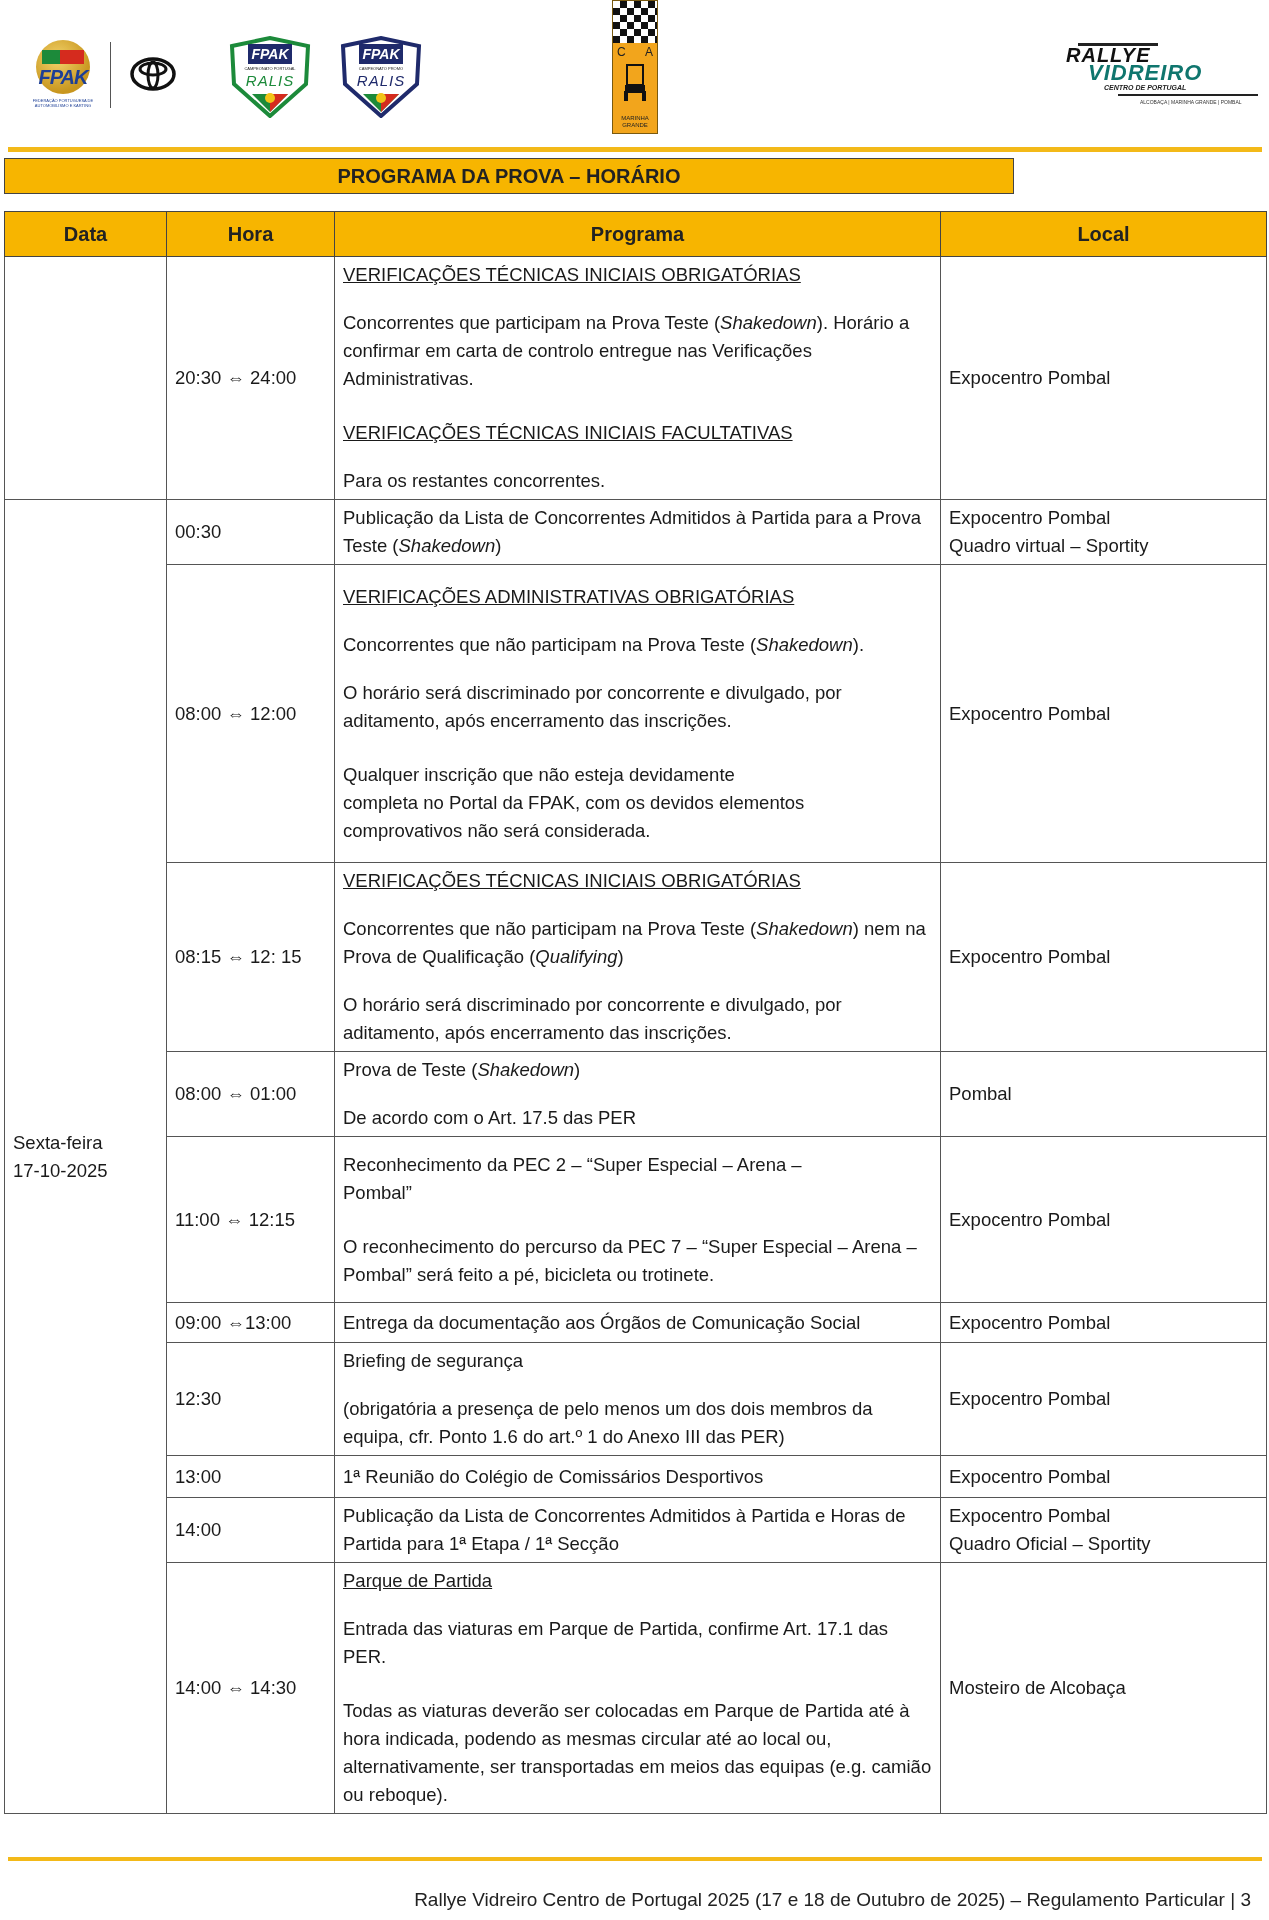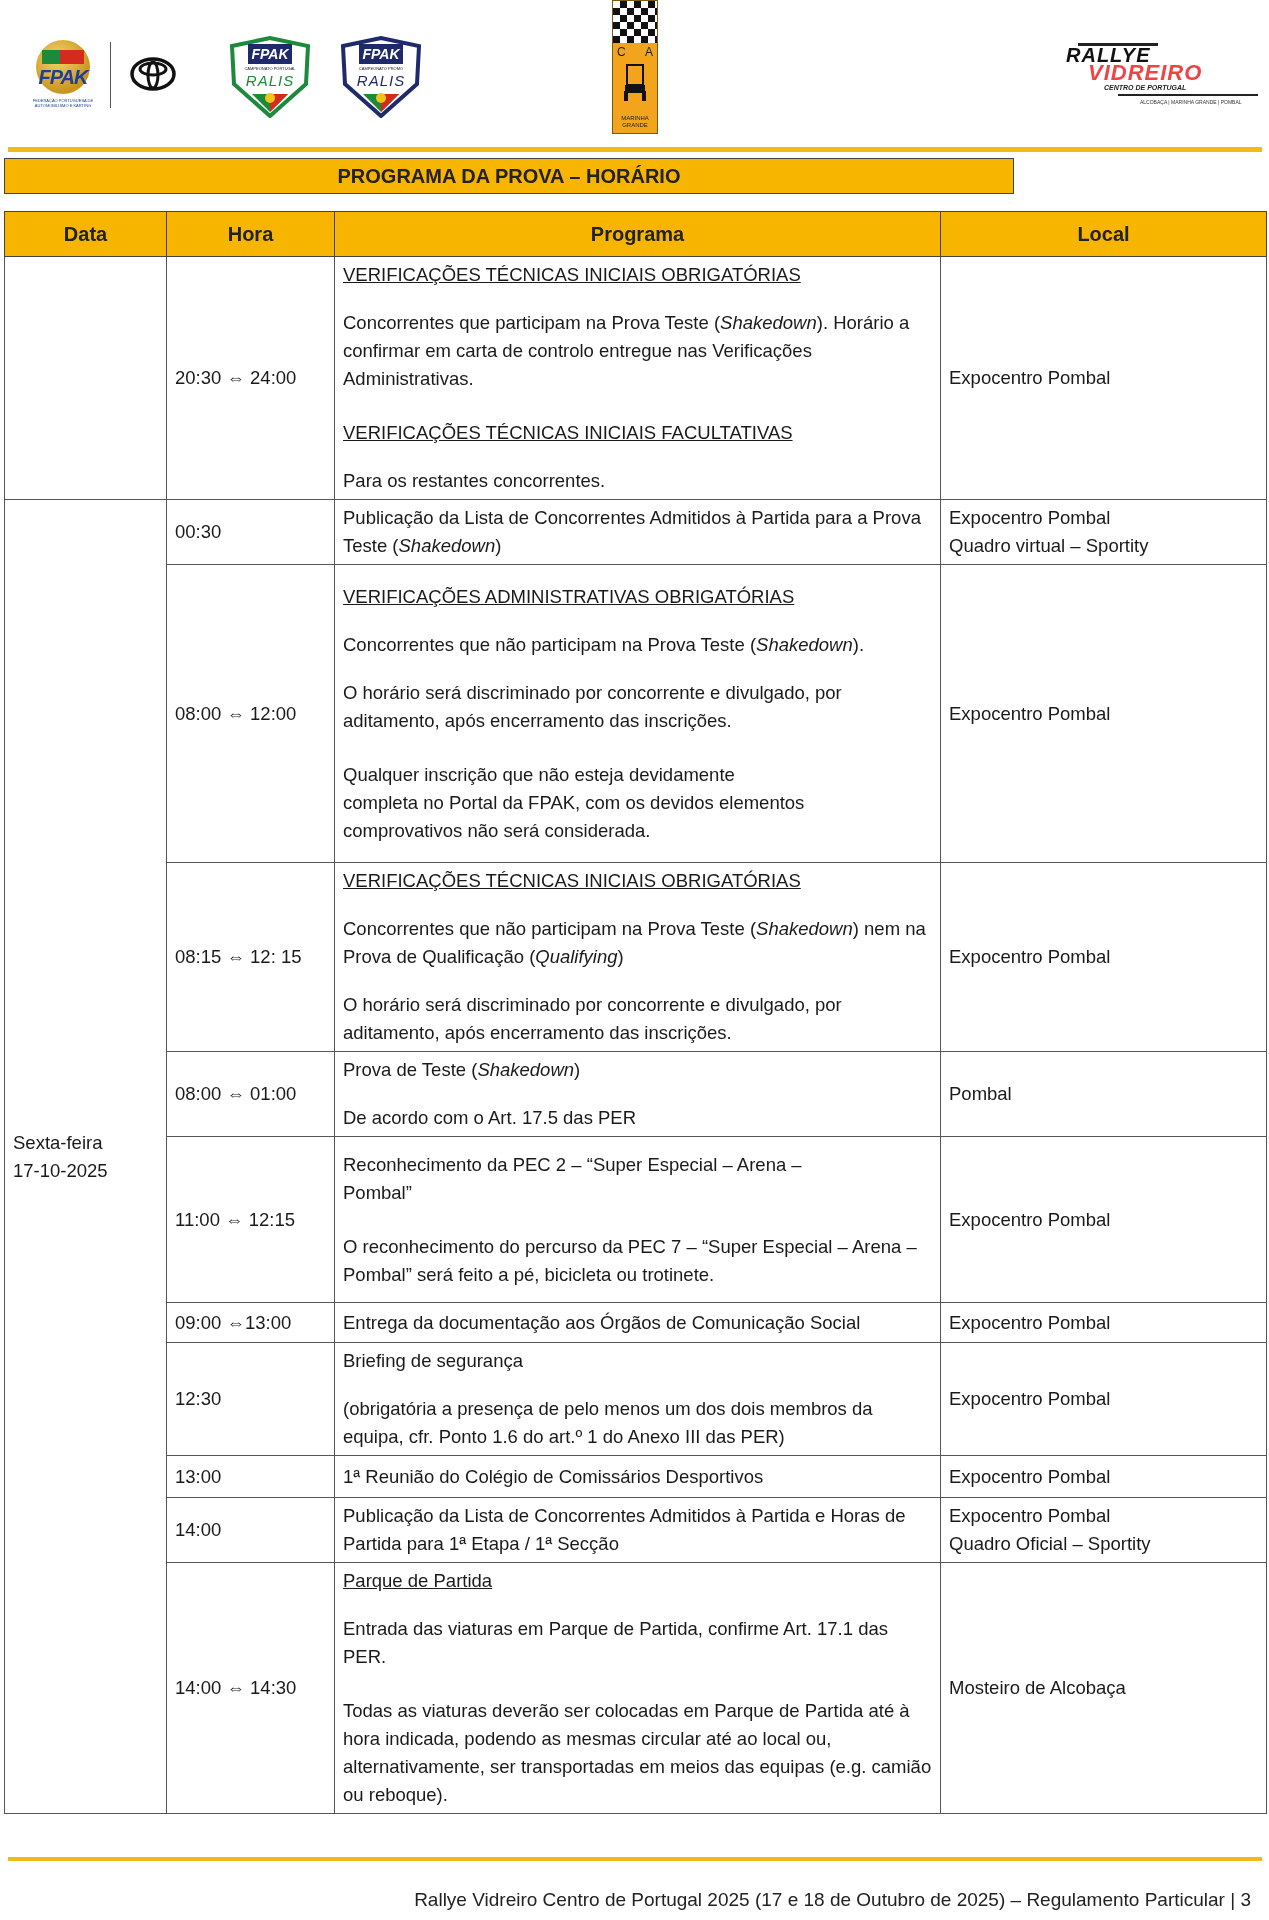--- a/index.html
+++ b/index.html
@@ -26,21 +26,21 @@
   .ca-logo { left:612px; top:0; width:46px; height:134px; border:1px solid #7a5a10; box-sizing:border-box; }
   .ca-logo .checker { height:42px; background:
       conic-gradient(#111 25%, #fff 0 50%, #111 0 75%, #fff 0) 0 0/14px 14px; }
   .ca-logo .body { height:90px; background:#f2a51c; position:relative; font-size:12px; color:#222; }
   .ca-logo .body .ca { position:absolute; top:2px; left:4px; right:4px; display:flex; justify-content:space-between; }
   .ca-logo .body .car { position:absolute; top:20px; left:10px; width:24px; height:40px; }
   .ca-logo .body .mg { position:absolute; bottom:4px; left:0; width:44px; text-align:center; font-size:6px; line-height:7px; }
   .rallye { left:1060px; top:40px; width:200px; height:72px; }
   .rallye .bar1 { position:absolute; left:18px; top:3px; width:80px; height:3px; background:#222; }
   .rallye .r1 { position:absolute; left:6px; top:4px; font-weight:bold; font-style:italic; font-size:20px; color:#111; letter-spacing:1px; }
-  .rallye .r2 { position:absolute; left:28px; top:20px; font-weight:bold; font-style:italic; font-size:22px; color:#ef4444; letter-spacing:1px; }
+  .rallye .r2 { position:absolute; left:28px; top:20px; font-weight:bold; font-style:italic; font-size:22px; color:#0f766e; letter-spacing:1px; }
   .rallye .r3 { position:absolute; left:44px; top:44px; font-weight:bold; font-style:italic; font-size:7px; color:#222; }
   .rallye .bar2 { position:absolute; left:58px; top:54px; width:140px; height:2px; background:#222; }
   .rallye .r4 { position:absolute; left:80px; top:59px; font-size:5px; color:#333; }
 
   .rule-top { position:absolute; left:8px; top:147px; width:1254px; height:5px; background:#f3b918; }
   .rule-bottom { position:absolute; left:8px; top:1857px; width:1254px; height:4px; background:#f3b918; }
 
   .title-bar { position:absolute; left:4px; top:158px; width:1010px; height:36px; background:#f7b500;
       border:1.5px solid #444; box-sizing:border-box; display:flex; align-items:center; justify-content:center;
       font-weight:bold; font-size:20px; color:#222; }

